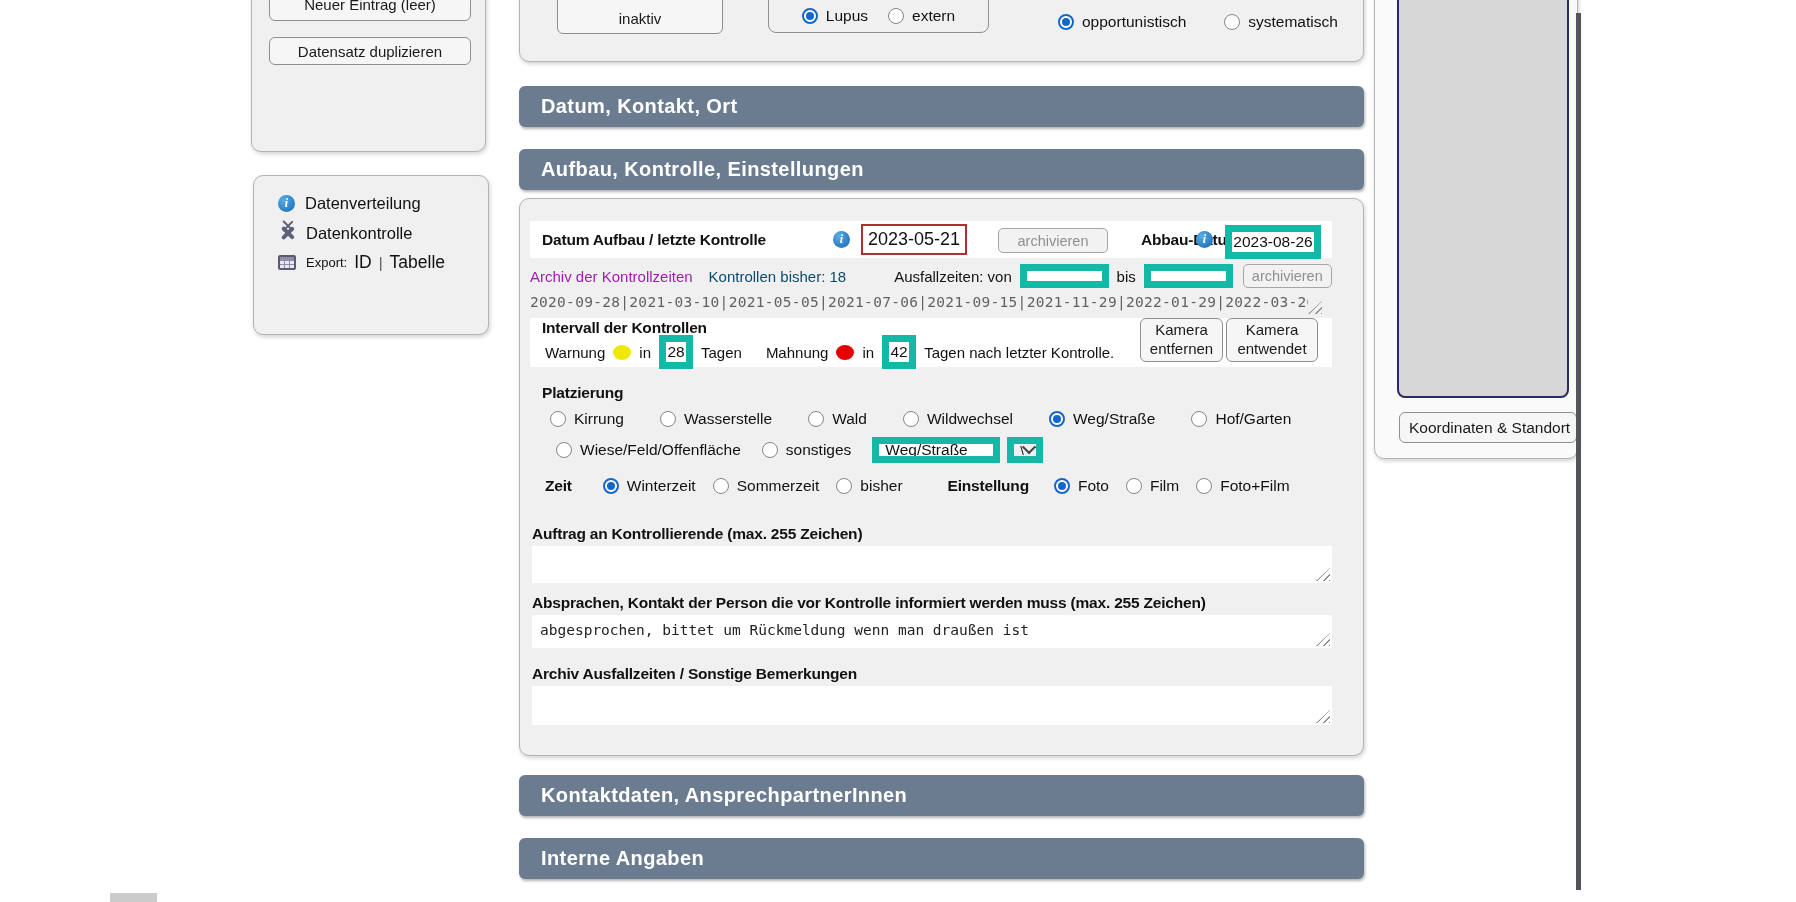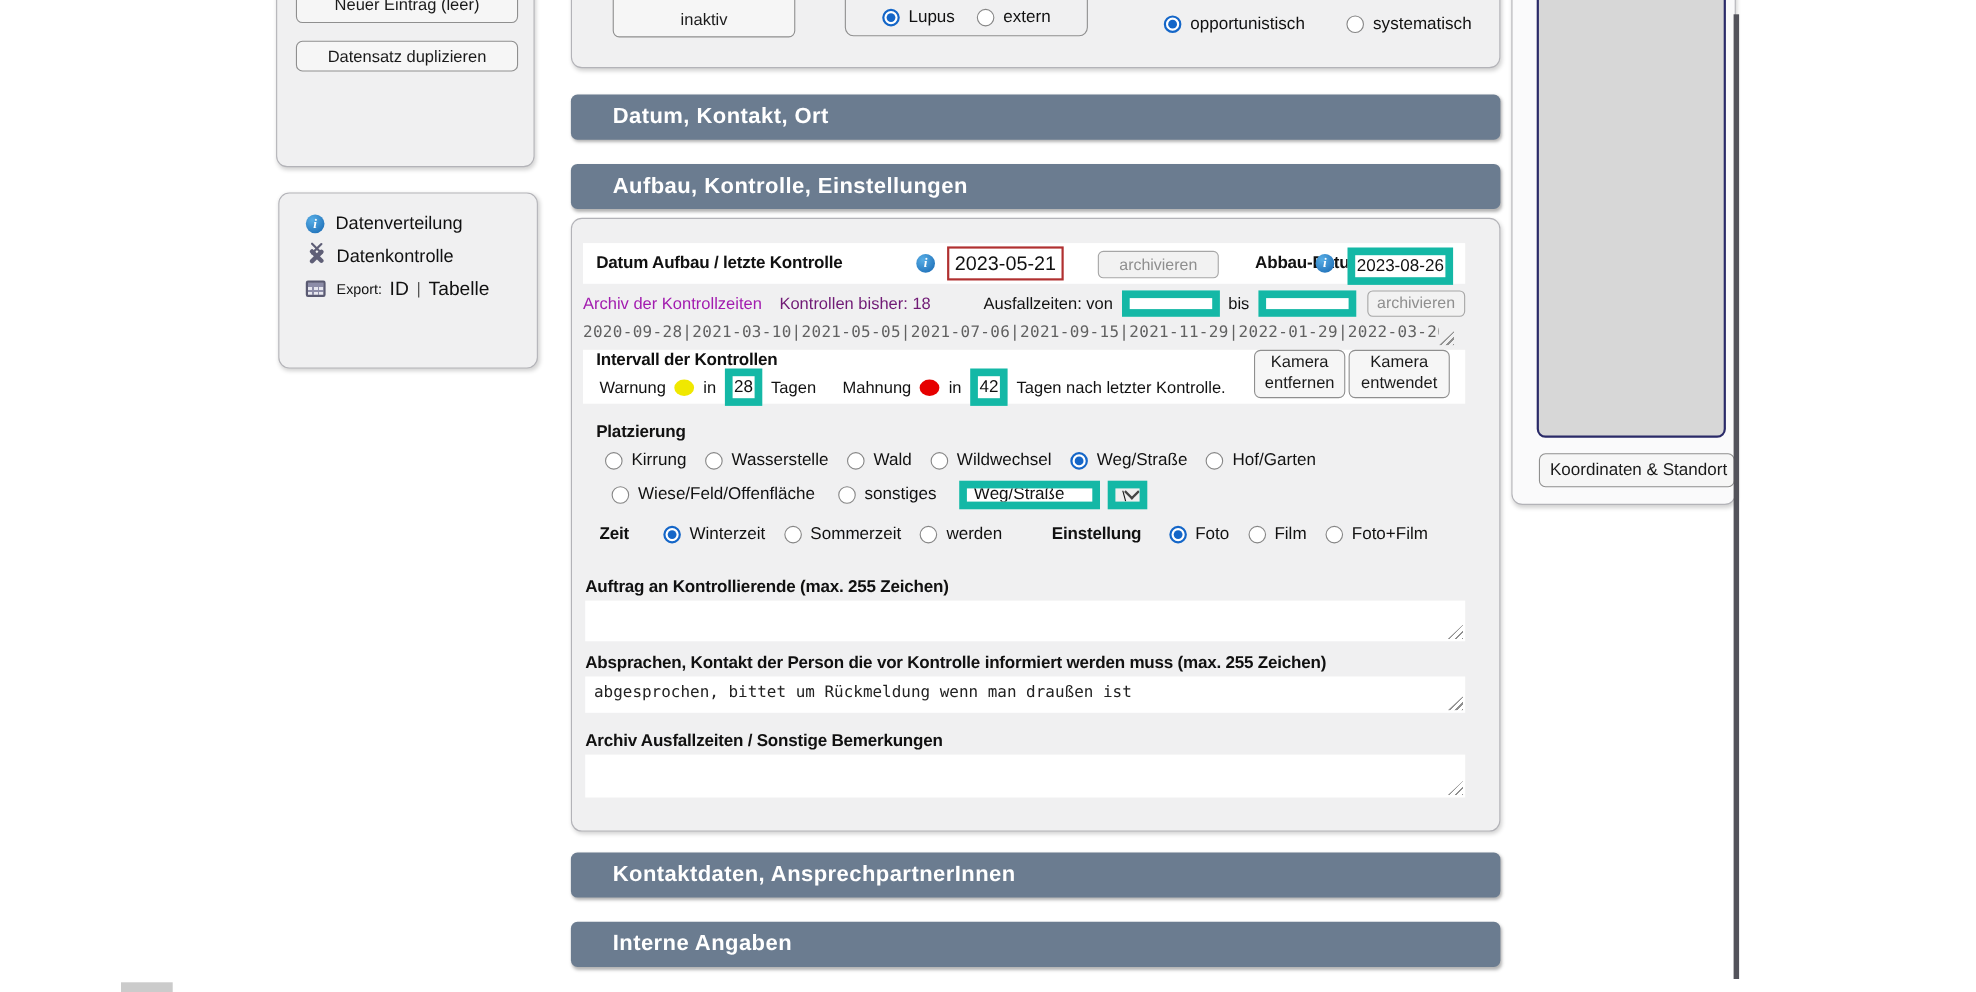--- a/index.html
+++ b/index.html
@@ -7,21 +7,21 @@
         font-family:"Liberation Sans",sans-serif;color:#111;}
   .abs{position:absolute;box-sizing:border-box;}
   .panel{position:absolute;box-sizing:border-box;background:#f0f0f1;border:1px solid #b3b3b8;
          border-radius:10px;box-shadow:1px 2px 4px rgba(0,0,0,.18);}
   .btn{display:flex;align-items:center;justify-content:center;background:#f6f6f6;
        border:1px solid #8f8f8f;border-radius:6px;font-size:15px;color:#1a1a1a;cursor:pointer;
        box-sizing:border-box;text-align:center;}
   .btn.graytext{color:#8f8f8f;border-radius:5px;font-size:14.5px;background:#f2f2f2;border-color:#a6a6a6;}
   .bar{position:absolute;left:519px;width:845px;height:41px;background:#6b7c90;border-radius:6px;
        color:#fff;font-size:20px;font-weight:bold;letter-spacing:.4px;display:flex;align-items:center;
-       padding-left:38px;box-sizing:border-box;box-shadow:1px 2px 3px rgba(0,0,0,.3);cursor:pointer;}
+       padding-left:22px;box-sizing:border-box;box-shadow:1px 2px 3px rgba(0,0,0,.3);cursor:pointer;}
   .whiteband{position:absolute;background:#ffffff;box-sizing:border-box;}
   .lbl{font-weight:bold;font-size:15.5px;letter-spacing:-.2px;white-space:nowrap;}
   .opt{display:inline-flex;align-items:center;gap:8px;font-size:15.5px;white-space:nowrap;cursor:pointer;}
   .radio{width:16px;height:16px;border-radius:50%;background:#fff;border:1px solid #868686;
          box-sizing:border-box;flex:none;}
   .radio.sel{border:2px solid #1466c8;position:relative;}
   .radio.sel::after{content:"";position:absolute;left:2px;top:2px;right:2px;bottom:2px;
          background:#1466c8;border-radius:50%;}
   .input{background:#fff;border:7px solid #14b8a6;box-sizing:border-box;font-size:15.5px;
          display:flex;align-items:center;padding:0 6px;white-space:nowrap;overflow:hidden;}
@@ -113,21 +113,21 @@
   <div class="abs lbl" style="left:542px;top:231px;">Datum Aufbau / letzte Kontrolle</div>
   <div class="abs info" style="left:833px;top:231px;">i</div>
   <div class="abs input center" style="left:861px;top:224px;width:106px;height:31px;border:2px solid #b03030;font-size:18px;">2023-05-21</div>
   <div class="abs btn graytext" style="left:998px;top:228px;width:110px;height:25px;">archivieren</div>
   <div class="abs lbl" style="left:1141px;top:231px;">Abbau-Datum</div>
   <div class="abs info" style="left:1196px;top:231px;">i</div>
   <div class="abs input center" style="left:1225px;top:225px;width:96px;height:29px;">2023-08-26</div>
 
   <div class="abs" style="left:530px;top:263px;width:802px;height:26px;display:flex;align-items:center;">
     <span class="gray15">Archiv der Kontrollzeiten</span>
-    <span class="gray15" style="margin-left:16px;color:#701a75;">Kontrollen bisher: 18</span>
+    <span class="gray15" style="margin-left:16px;color:#0c4a6e;">Kontrollen bisher: 18</span>
     <span style="margin-left:48px;font-size:15px;white-space:nowrap;">Ausfallzeiten: von</span>
     <span class="input" style="margin-left:8px;width:95px;height:24px;"></span>
     <span style="margin-left:8px;font-size:15px;">bis</span>
     <span class="input" style="margin-left:8px;width:95px;height:24px;"></span>
     <span class="btn graytext" style="margin-left:10px;width:98px;height:24px;">archivieren</span>
   </div>
 
   <div class="abs mono" style="left:530px;top:294px;width:778px;height:18px;font-size:14.5px;color:#616161;
        overflow:hidden;white-space:nowrap;letter-spacing:.3px;">2020-09-28|2021-03-10|2021-05-05|2021-07-06|2021-09-15|2021-11-29|2022-01-29|2022-03-20|2022-</div>
   <div class="grip" style="left:1308px;top:301px;"></div>
@@ -144,21 +144,21 @@
     <span>Mahnung</span>
     <span class="dot" style="background:#e60000;"></span>
     <span>in</span>
     <span class="input center" style="width:34px;height:26px;">42</span>
     <span>Tagen nach letzter Kontrolle.</span>
   </div>
   <div class="btn abs" style="left:1140px;top:318px;width:83px;height:44px;line-height:1.25;font-size:15px;">Kamera entfernen</div>
   <div class="btn abs" style="left:1226px;top:318px;width:92px;height:44px;line-height:1.25;font-size:15px;">Kamera entwendet</div>
 
   <div class="abs lbl" style="left:542px;top:384px;">Platzierung</div>
-  <div class="abs" style="left:550px;top:410px;display:flex;align-items:flex-end;gap:17px;">
+  <div class="abs" style="left:550px;top:410px;display:flex;align-items:flex-end;gap:36px;">
     <span class="opt">
       <span class="radio"></span>
       <span>Kirrung</span>
       </span>
     <span class="opt">
       <span class="radio"></span>
       <span>Wasserstelle</span>
       </span>
     <span class="opt">
       <span class="radio"></span>
@@ -198,21 +198,21 @@
     <span class="opt">
       <span class="radio sel"></span>
       <span>Winterzeit</span>
       </span>
     <span class="opt">
       <span class="radio"></span>
       <span>Sommerzeit</span>
       </span>
     <span class="opt">
       <span class="radio"></span>
-      <span>werden</span>
+      <span>bisher</span>
       </span>
     <span class="lbl" style="margin-left:28px;margin-right:8px;">Einstellung</span>
     <span class="opt">
       <span class="radio sel"></span>
       <span>Foto</span>
       </span>
     <span class="opt">
       <span class="radio"></span>
       <span>Film</span>
       </span>

